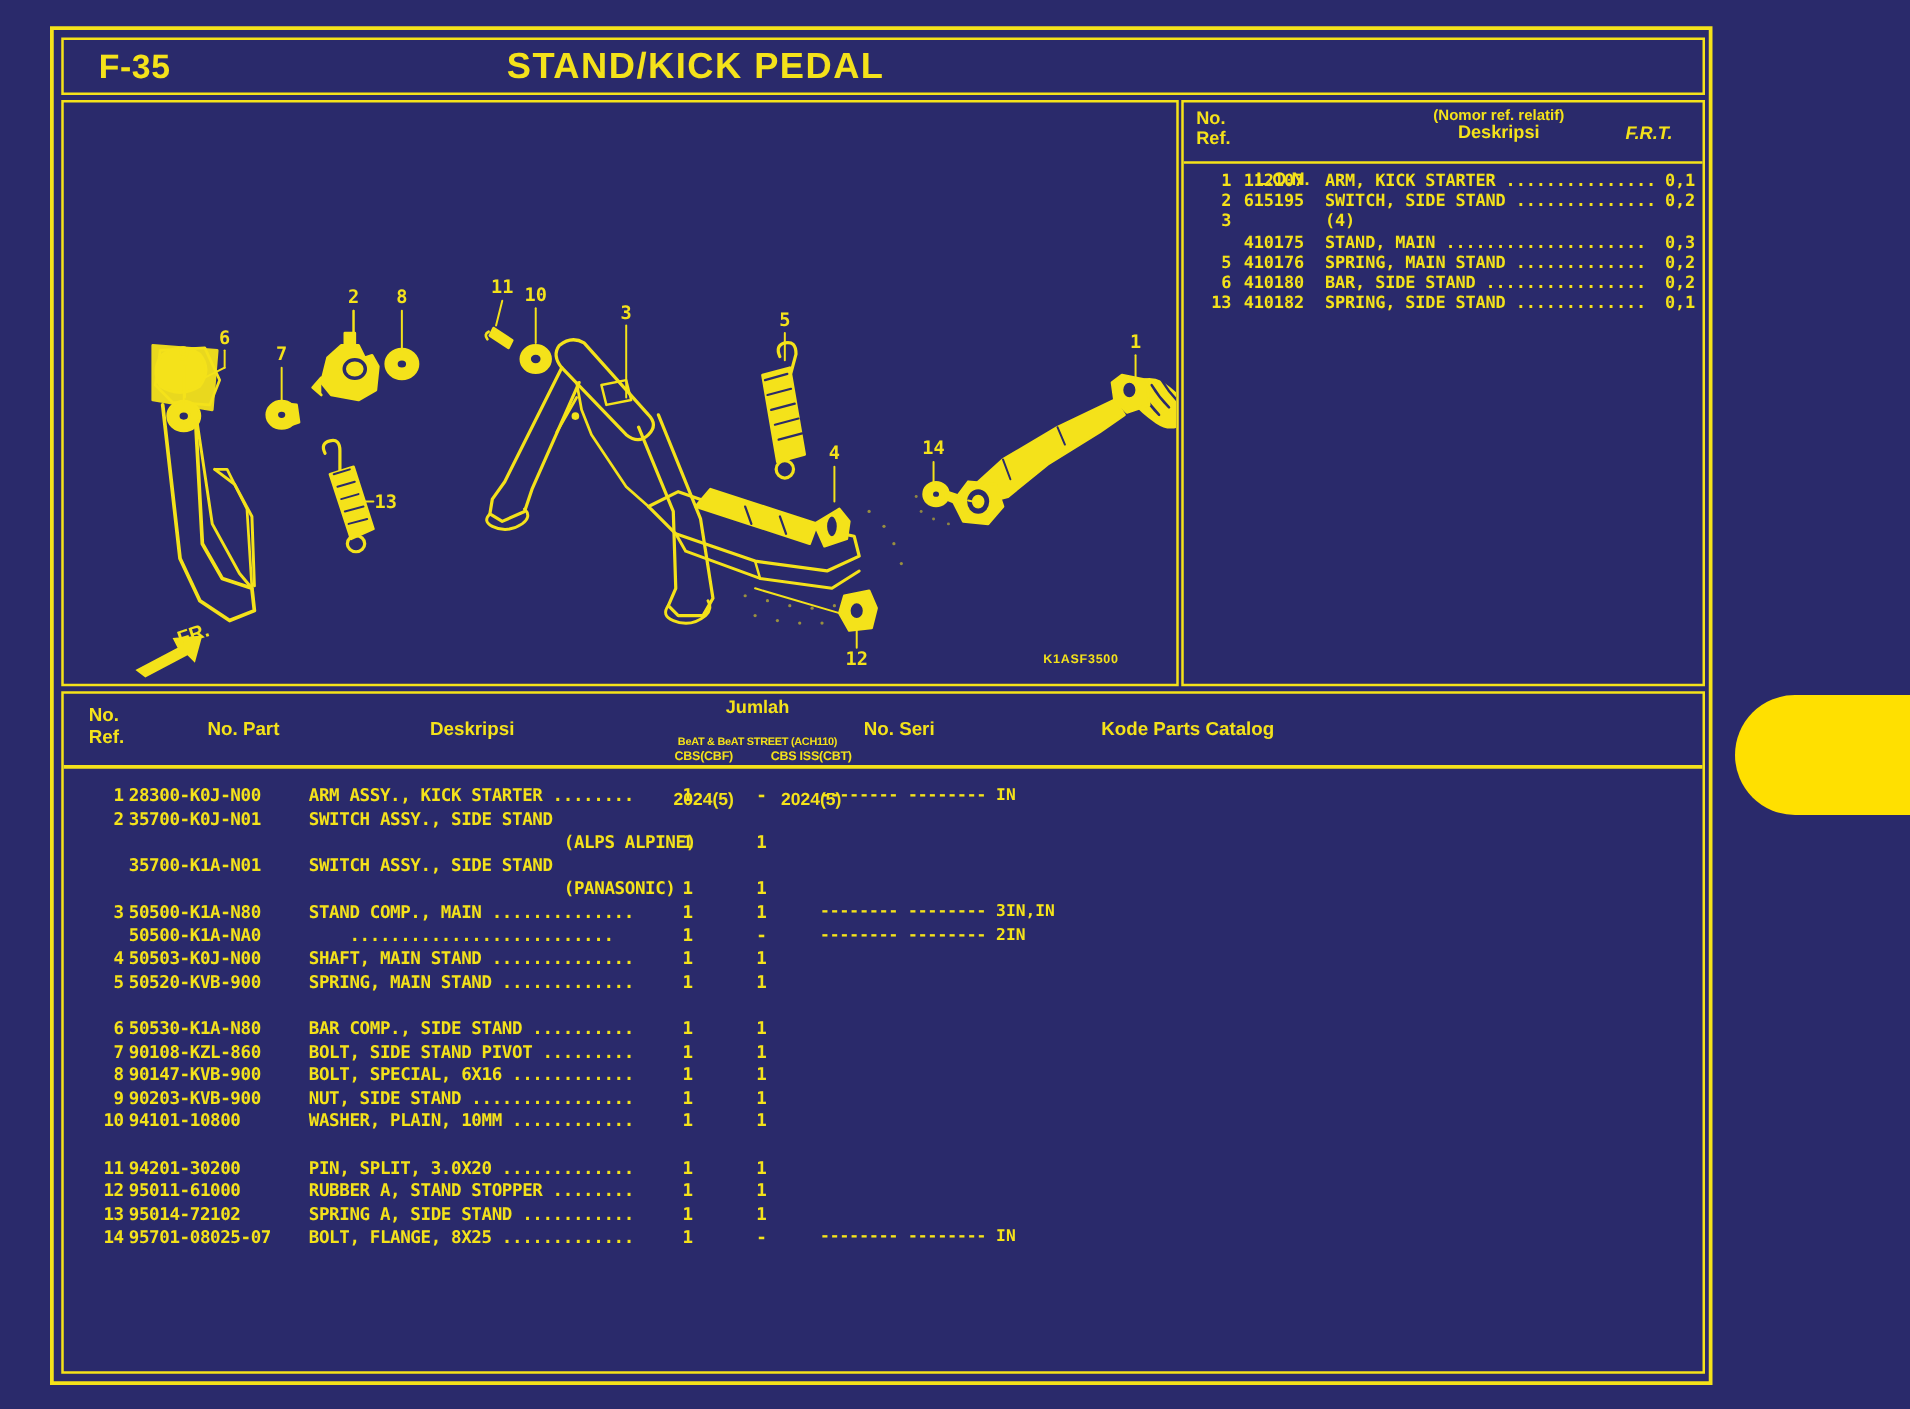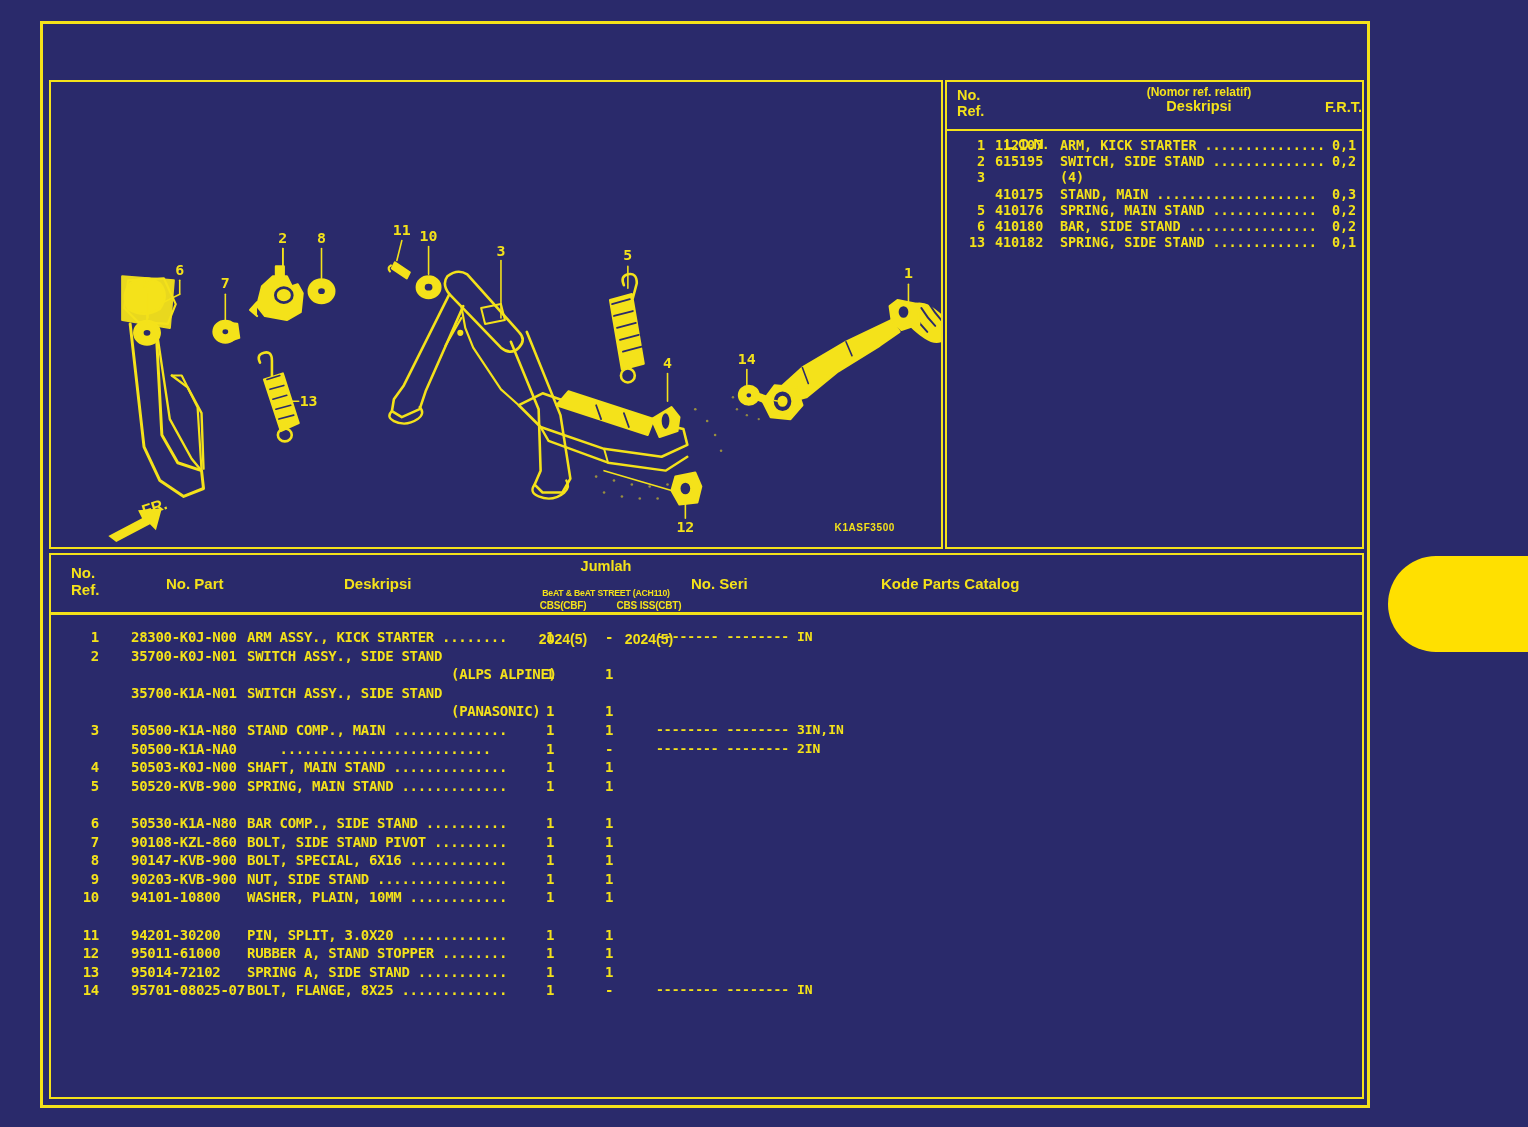--- a/index.html
+++ b/index.html
@@ -88,21 +88,21 @@
   .lon-h {
     position: absolute;
     font-size: 14.5px;
     font-weight: bold;
     line-height: 1.08;
   }
   #lon-h-ref   { left: 10px;  top: 6px;  }
   #lon-h-lon   { left: 58px;  top: 15px; margin-top: 40px; }
   #lon-h-desc  { left: 122px; top: 4px; width: 260px; text-align:center; }
   #lon-h-desc .small { font-size: 12px; font-weight: bold; }
-  #lon-h-frt   { right: 0;  top: 18px; }
+  #lon-h-frt   { right: 24px;  top: 18px; font-style: italic; }
 
   #lon-rows {
     position: relative;
     padding: 6px 0 0 0;
     font-family: "DejaVu Sans Mono", monospace;
     font-size: 13.5px;
     font-weight: bold;
     line-height: 16.2px;
     letter-spacing: -0.1px;
   }
@@ -154,41 +154,45 @@
     padding-top: 13px;
     font-family: "DejaVu Sans Mono", monospace;
     font-size: 14px;
     font-weight: bold;
     line-height: 18.6px;
     letter-spacing: -0.3px;
   }
   .pr { position: relative; height: 18.6px; white-space: pre; }
   .pr.spacer { height: 18.6px; }
   .p-ref   { position:absolute; left: 22px;  width: 26px; text-align: right; }
-  .p-part  { position:absolute; left: 80px; }
+  .p-part  { position:absolute; left: 52px; }
   .p-desc  { position:absolute; left: 196px; }
   .p-desc.ind { left: 400px; }
   .p-q1    { position:absolute; left: 487px; width: 24px; text-align: center; }
   .p-q2    { position:absolute; left: 546px; width: 24px; text-align: center; }
   .p-seri  { position:absolute; left: 605px; font-size: 13px; letter-spacing: 0px;}
 
   
   #edge-pill {
     position: absolute;
     right: 0; top: 556px;
     width: 140px; height: 96px;
     background: #ffe000;
     border-radius: 48px 0 0 48px;
   }
 </style>
 </head>
 <body>
 
 <div id="sheet">
 
+  <div id="title-bar">
+    <div id="title-code">F-35</div>
+    <div id="title-main">STAND/KICK PEDAL</div>
+  </div>
 
   <div id="diagram-panel">
     <svg id="diagram-svg" viewBox="0 0 894 469">
       <g fill="none" stroke="#f4e21a" stroke-width="2.2" stroke-linejoin="round" stroke-linecap="round">
 
         <g>
           <path d="M76 200 L72 228 L86 242 L116 244 L124 224 L112 198 Z" transform="translate(0,0)"></path>
           <path d="M78 203 q16 -10 30 0 q10 12 0 26 q-16 10 -32 0 q-8 -14 2 -26 Z" fill="#f4e21a"></path>
           <path d="M70 196 L70 240 L118 248 L122 200 Z" fill="#f4e21a" opacity="0.95"></path>
 

